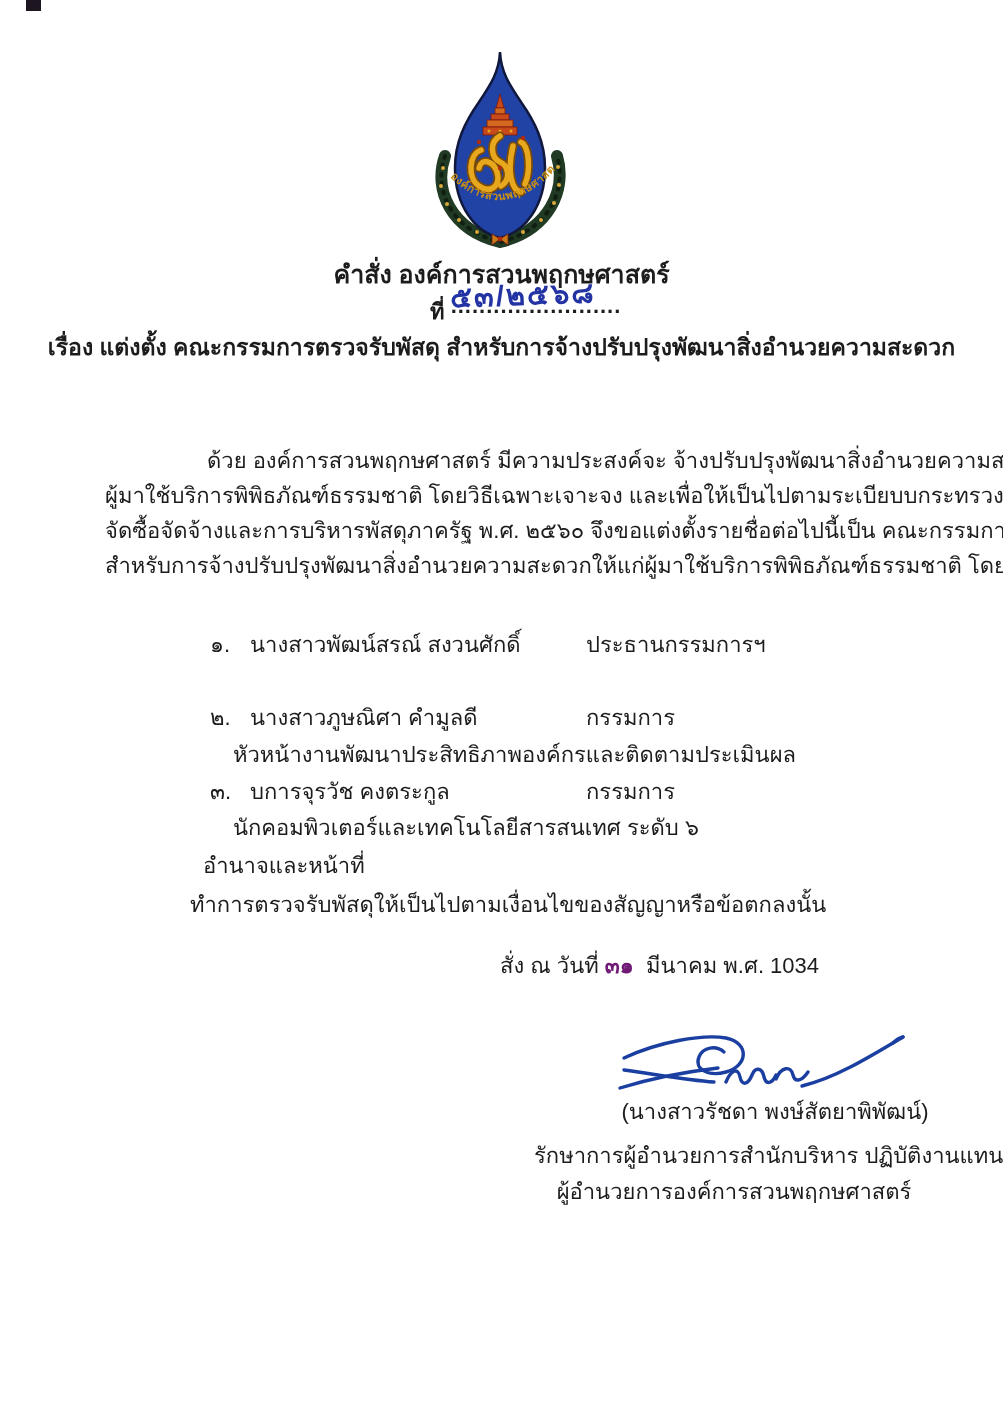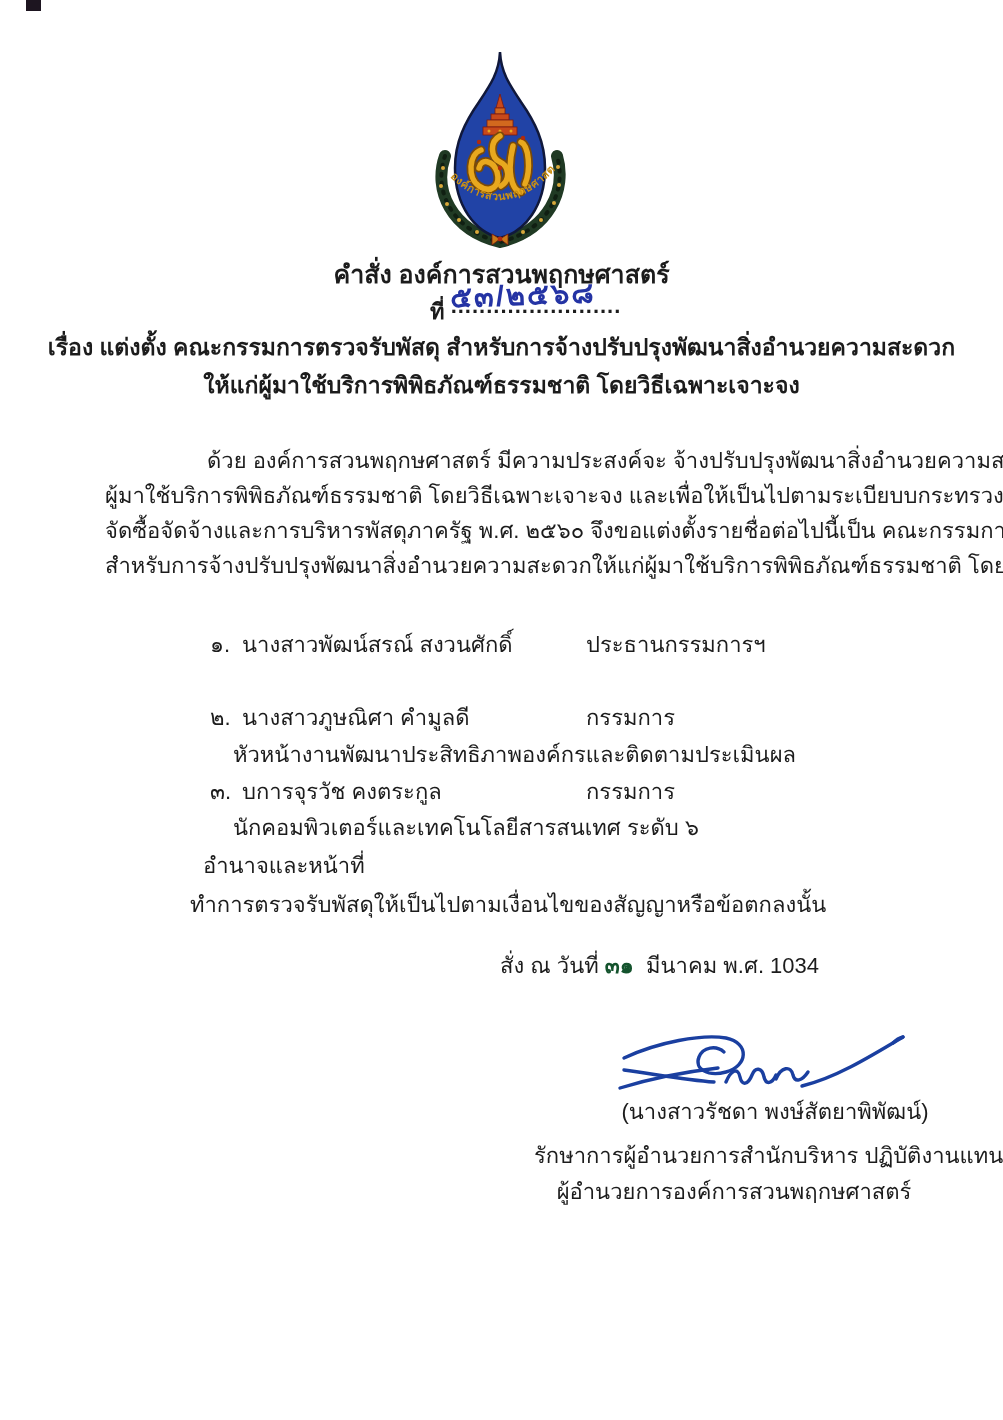--- a/index.html
+++ b/index.html
@@ -19,27 +19,27 @@
         font-weight:bold;letter-spacing:1px;}
   .handwritten{
     left:450px;top:272px;font-size:29px;color:#2433a4;font-weight:bold;
     transform:rotate(-2deg);letter-spacing:2px;
   }
   .subject1{top:329px;font-size:23px;}
   .subject2{top:367px;font-size:23px;}
   .para-line{left:105px;font-size:22px;}
   .indent1{left:207px;}
   .num-col{left:210px;}
-  .name-col{left:242px;text-align:center;}
+  .name-col{left:250px;text-align:center;}
   .pos-col{left:233px;}
   .role-col{left:586px;}
   .duties-h{left:203px;}
   .duties-t{left:190px;}
   .date-line{left:500px;top:948px;font-size:22px;}
-  .blue-num{color:#14532d;font-weight:bold;}
+  .blue-num{color:#701a75;font-weight:bold;}
   .sig-wrap{left:610px;top:1028px;width:310px;height:82px;}
   .sig-name{left:575px;top:1094px;width:400px;text-align:center;font-size:22px;}
   .sig-title1{left:534px;top:1138px;width:400px;text-align:left;font-size:22px;}
   .sig-title2{left:534px;top:1174px;width:400px;text-align:center;font-size:22px;}
   .logo-wrap{left:433px;top:50px;width:136px;height:198px;}
 </style>
 </head>
 <body>
 
 <div class="page">
@@ -115,21 +115,20 @@
 
   <div class="abs center title b">คำสั่ง องค์การสวนพฤกษศาสตร์</div>
 
   <div class="abs numrow b">
     <span>ที่</span>
     <span class="dots">........................................</span>
   </div>
   <div class="abs handwritten">๕๓/๒๕๖๘</div>
 
   <div class="abs center subject1 b">เรื่อง แต่งตั้ง คณะกรรมการตรวจรับพัสดุ สำหรับการจ้างปรับปรุงพัฒนาสิ่งอำนวยความสะดวก</div>
-  <div class="abs center subject2 b">ให้แก่ผู้มาใช้บริการพิพิธภัณฑ์ธรรมชาติ โดยวิธีเฉพาะเจาะจง</div>
 
   <div class="abs para-line indent1" style="top:443px">ด้วย องค์การสวนพฤกษศาสตร์ มีความประสงค์จะ จ้างปรับปรุงพัฒนาสิ่งอำนวยความสะดวกให้แก่</div>
   <div class="abs para-line" style="top:478px">ผู้มาใช้บริการพิพิธภัณฑ์ธรรมชาติ โดยวิธีเฉพาะเจาะจง และเพื่อให้เป็นไปตามระเบียบบกระทรวงการคลังว่าด้วยการ</div>
   <div class="abs para-line" style="top:513px">จัดซื้อจัดจ้างและการบริหารพัสดุภาครัฐ พ.ศ. ๒๕๖๐ จึงขอแต่งตั้งรายชื่อต่อไปนี้เป็น  คณะกรรมการตรวจรับพัสดุ</div>
   <div class="abs para-line" style="top:548px">สำหรับการจ้างปรับปรุงพัฒนาสิ่งอำนวยความสะดวกให้แก่ผู้มาใช้บริการพิพิธภัณฑ์ธรรมชาติ โดยวิธีเฉพาะเจาะจง</div>
 
 
   <span class="abs t num-col" style="top:631px">๑.</span>
   <span class="abs t name-col" style="top:631px">นางสาวพัฒน์สรณ์ สงวนศักดิ์</span>
   <span class="abs t role-col" style="top:631px">ประธานกรรมการฯ</span>

